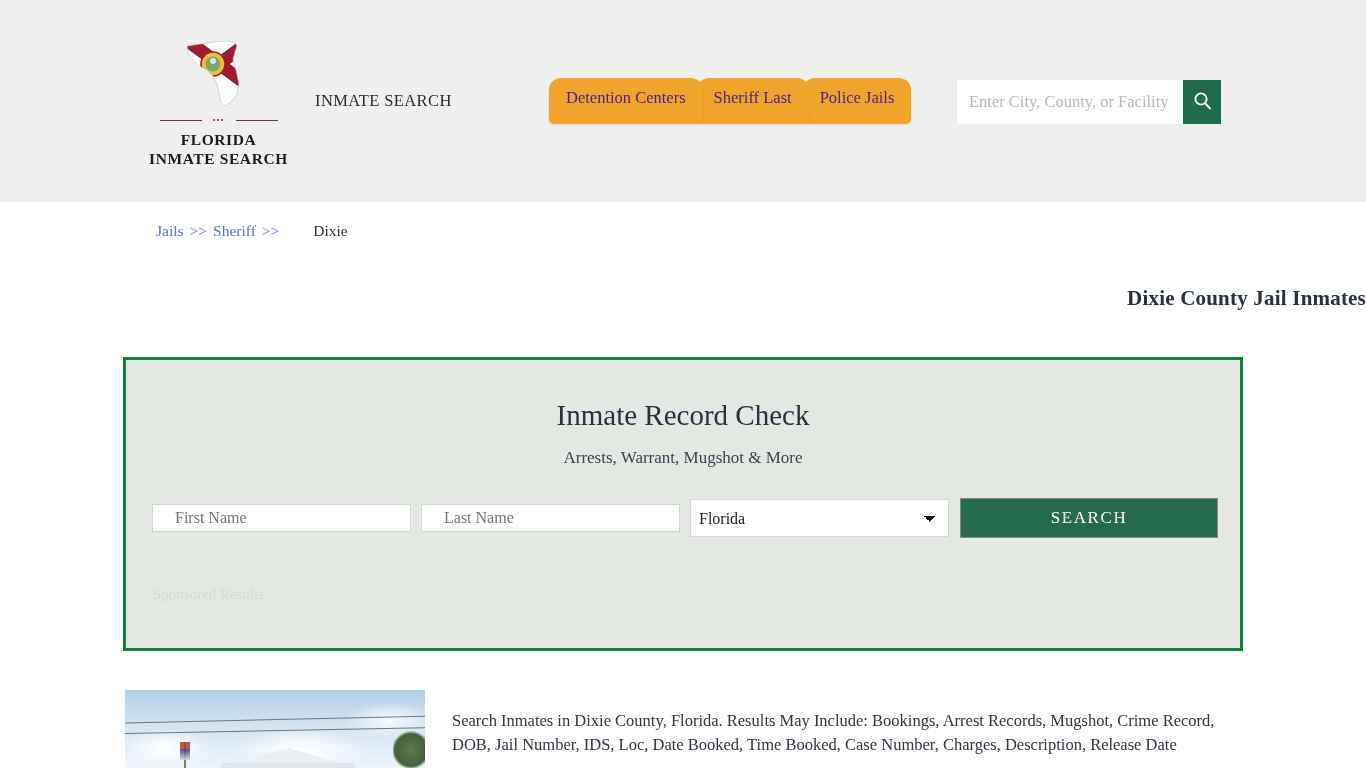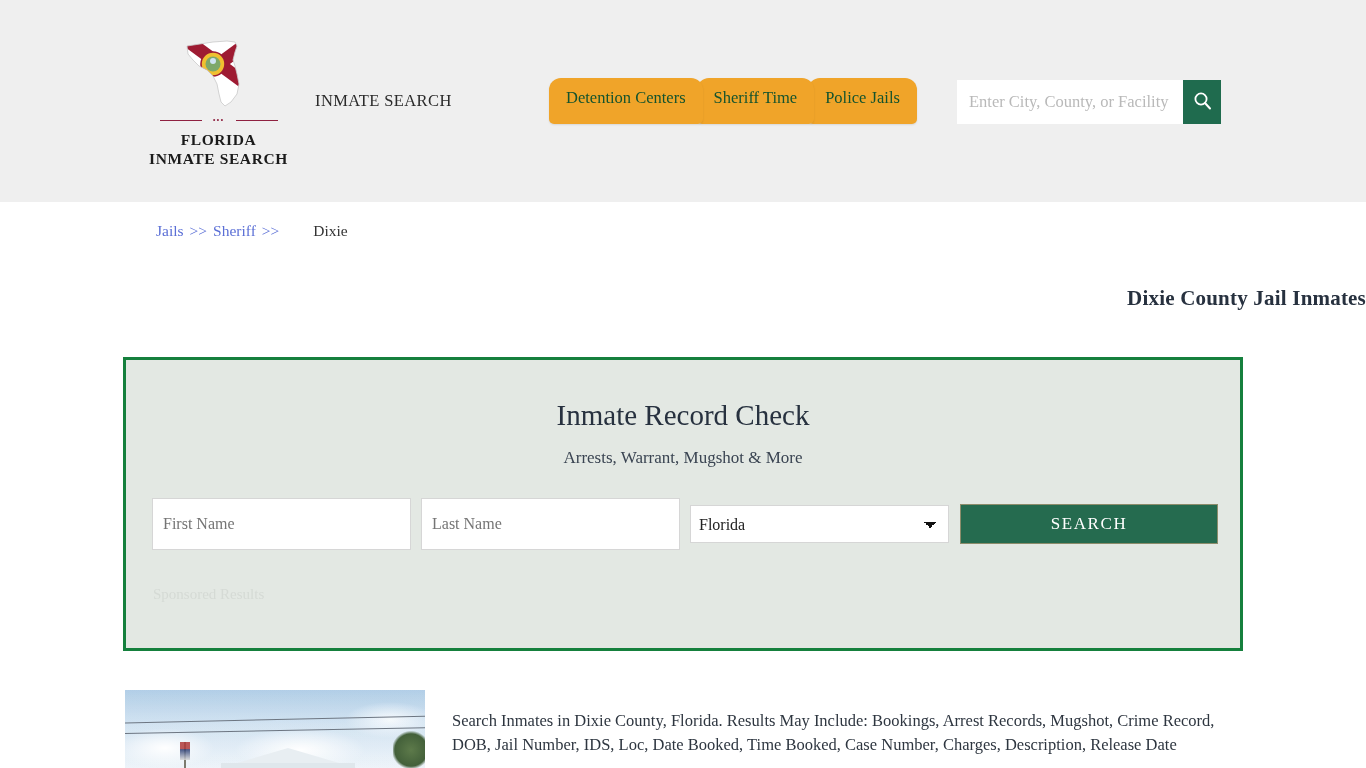--- a/index.html
+++ b/index.html
@@ -83,21 +83,21 @@
 
   .nav-tabs {
     position: absolute;
     left: 549px;
     top: 78px;
     display: flex;
     align-items: flex-start;
   }
   .nav-tab {
     background: #f0a429;
-    color: #14532d;
+    color: #4c1d95;
     font-size: 16.5px;
     padding: 10px 17px 16px 17px;
     border-radius: 12px 12px 5px 5px;
     margin-right: -6px;
     white-space: nowrap;
     cursor: pointer;
     box-shadow: 0 1px 2px rgba(0,0,0,0.10);
     position: relative;
   }
   .nav-tab:nth-child(1) { z-index: 3; }
@@ -193,24 +193,24 @@
     color: #3a4452;
   }
   .form-row {
     position: absolute;
     left: 26px;
     top: 138px;
     display: flex;
     align-items: center;
   }
   .form-row input[type="text"] {
-    height: 52px;
+    height: 28px;
     border: 1px solid #d6d6d6;
     background: #ffffff;
-    padding: 0 10px;
+    padding: 0 22px;
     font-family: "Liberation Serif", serif;
     font-size: 16px;
     color: #333;
     outline: none;
   }
   .f-first { width: 259px; margin-right: 10px; }
   .f-last  { width: 259px; margin-right: 10px; }
   .f-state {
     width: 259px;
     height: 38px;
@@ -364,21 +364,21 @@
         <span class="rule right"></span>
       </div>
       <div class="logo-text">FLORIDA</div>
       <div class="logo-text">INMATE SEARCH</div>
     </div>
 
     <div class="tagline">INMATE SEARCH</div>
 
     <div class="nav-tabs">
       <div class="nav-tab">Detention Centers</div>
-      <div class="nav-tab">Sheriff Time</div>
+      <div class="nav-tab">Sheriff Last</div>
       <div class="nav-tab">Police Jails</div>
     </div>
 
     <div class="header-search">
       <input type="text" placeholder="Enter City, County, or Facility" style="">
       <button class="header-search-btn">
         <span>
           <svg width="19" height="19" viewBox="0 0 19 19" xmlns="http://www.w3.org/2000/svg">
             <circle cx="8" cy="8" r="5.6" fill="none" stroke="#ffffff" stroke-width="1.8"></circle>
             <line x1="12" y1="12" x2="17" y2="17.5" stroke="#ffffff" stroke-width="2" stroke-linecap="round"></line>

